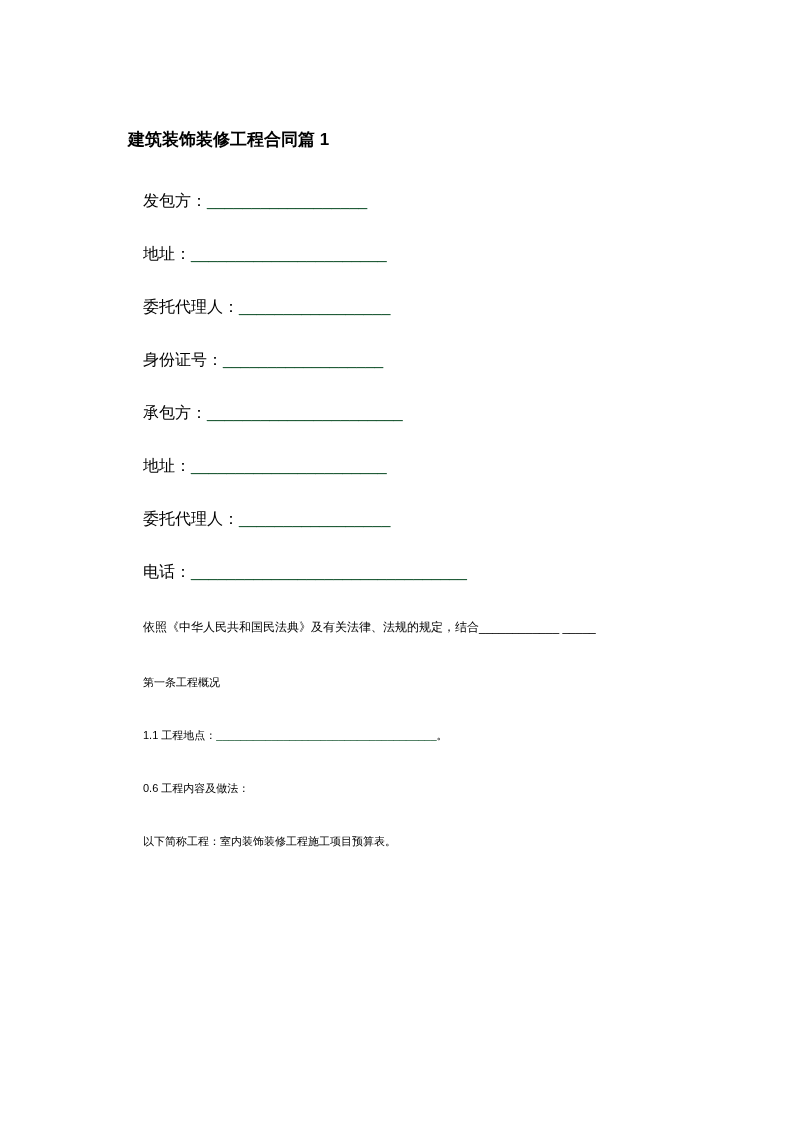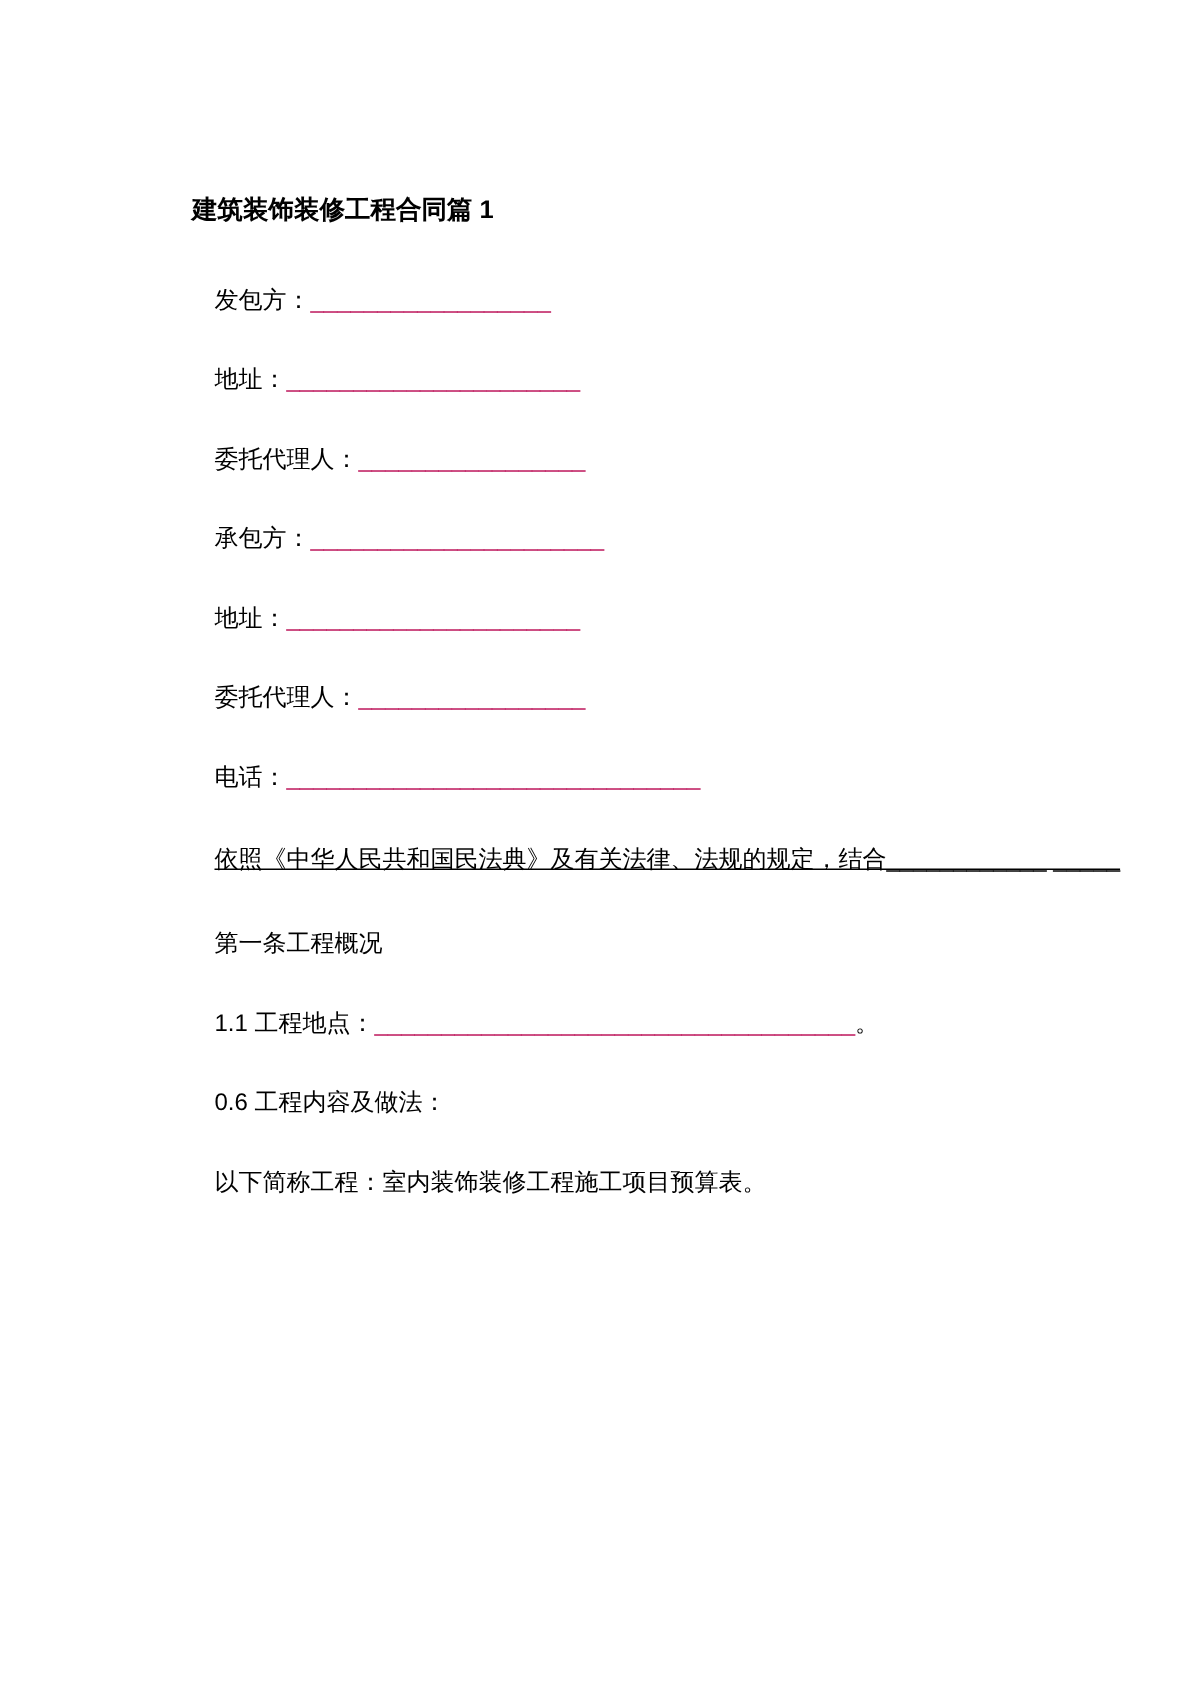--- a/index.html
+++ b/index.html
@@ -22,52 +22,54 @@
     white-space: nowrap;
   }
   .field {
     margin-left: 38px;
     margin-top: 32px;
     font-size: 16px;
     line-height: 21px;
     white-space: nowrap;
   }
   .field.first { margin-top: 40px; }
-  .blank { color: #be185d; letter-spacing: 0; margin-top: 39px; }
+  .blank { color: #14532d; letter-spacing: 0; margin-top: 39px; }
   .intro {
     margin-top: 32px;
-    font-size: 16px;
+    font-size: 12px;
     line-height: 26px;
-    text-decoration: underline;
   }
   .intro-line { white-space: nowrap; }
   .intro-line.indent { padding-left: 38px; }
   .section-line {
     margin-left: 38px;
     margin-top: 32px;
-    font-size: 16px;
+    font-size: 11px;
     line-height: 21px;
     white-space: nowrap;
   }
 </style>
 </head>
 <body>
 
 <div class="page">
 
   <div class="doc-title">建筑装饰装修工程合同篇 1</div>
 
   <div class="field first">
     <span>发包方：</span><span class="blank">__________________</span>
   </div>
   <div class="field">
     <span>地址：</span><span class="blank">______________________</span>
   </div>
   <div class="field">
     <span>委托代理人：</span><span class="blank">_________________</span>
+  </div>
+  <div class="field">
+    <span>身份证号：</span><span class="blank">__________________</span>
   </div>
   <div class="field">
     <span>承包方：</span><span class="blank">______________________</span>
   </div>
   <div class="field">
     <span>地址：</span><span class="blank">______________________</span>
   </div>
   <div class="field">
     <span>委托代理人：</span><span class="blank">_________________</span>
   </div>

